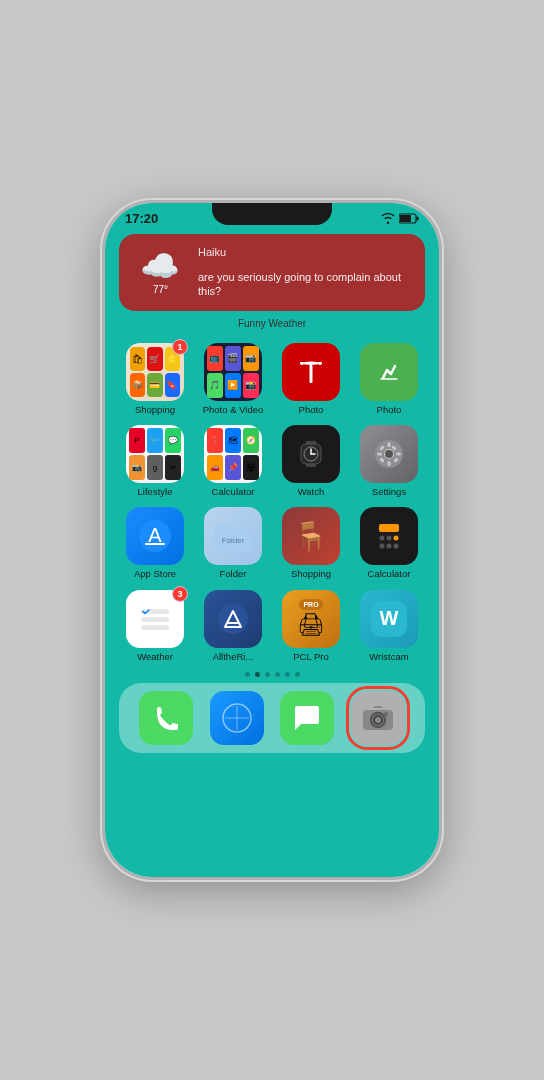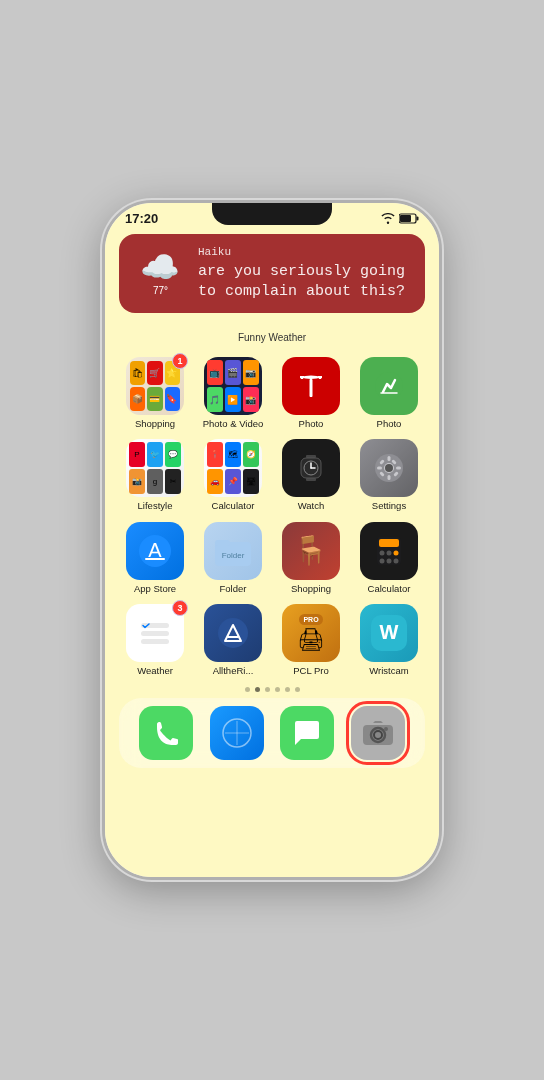--- a/index.html
+++ b/index.html
@@ -17,21 +17,21 @@
       background: #e0e0e0;
       border-radius: 50px;
       border: 3px solid #b0b0b0;
       position: relative;
       box-shadow: 0 0 0 2px #d8d8d8, 0 10px 40px rgba(0,0,0,0.3), inset 0 0 0 2px #f0f0f0;
       overflow: hidden;
     }
     .phone-inner {
       width: 100%;
       height: 100%;
-      background: #fef9c3;
+      background: #14b8a6;
       border-radius: 7px;
       overflow: hidden;
       position: relative;
     }
     
     .btn-left-top { position: absolute; left: -5px; top: 100px; width: 4px; height: 28px; background: #b0b0b0; border-radius: 2px 0 0 2px; }
     .btn-left-mid1 { position: absolute; left: -5px; top: 140px; width: 4px; height: 44px; background: #b0b0b0; border-radius: 2px 0 0 2px; }
     .btn-left-mid2 { position: absolute; left: -5px; top: 195px; width: 4px; height: 44px; background: #b0b0b0; border-radius: 2px 0 0 2px; }
     .btn-right { position: absolute; right: -5px; top: 160px; width: 4px; height: 70px; background: #b0b0b0; border-radius: 0 2px 2px 0; }
 
@@ -89,43 +89,42 @@
       font-size: 32px;
       line-height: 1;
       margin-bottom: 2px;
     }
     .temp-text {
       font-size: 10px;
       font-weight: 500;
     }
     .widget-right {
       flex: 1;
-      font-family: Liberation Mono, monospace;
     }
     .widget-title {
       font-size: 11px;
       opacity: 0.85;
       margin-bottom: 1px;
     }
     .widget-date {
       font-size: 17px;
       font-weight: 700;
       line-height: 1.1;
     }
     .widget-msg {
-      font-size: 15px;
+      font-size: 11px;
       opacity: 0.9;
-      margin-top: 4px;
+      margin-top: 12px;
       line-height: 1.3;
     }
     .widget-label {
       text-align: center;
       font-size: 10px;
       color: #333;
-      margin-top: 19px;
+      margin-top: 7px;
     }
 
     
     .app-grid {
       display: grid;
       grid-template-columns: repeat(4, 1fr);
       gap: 10px 6px;
       padding: 6px 14px;
     }
     .app-item {

